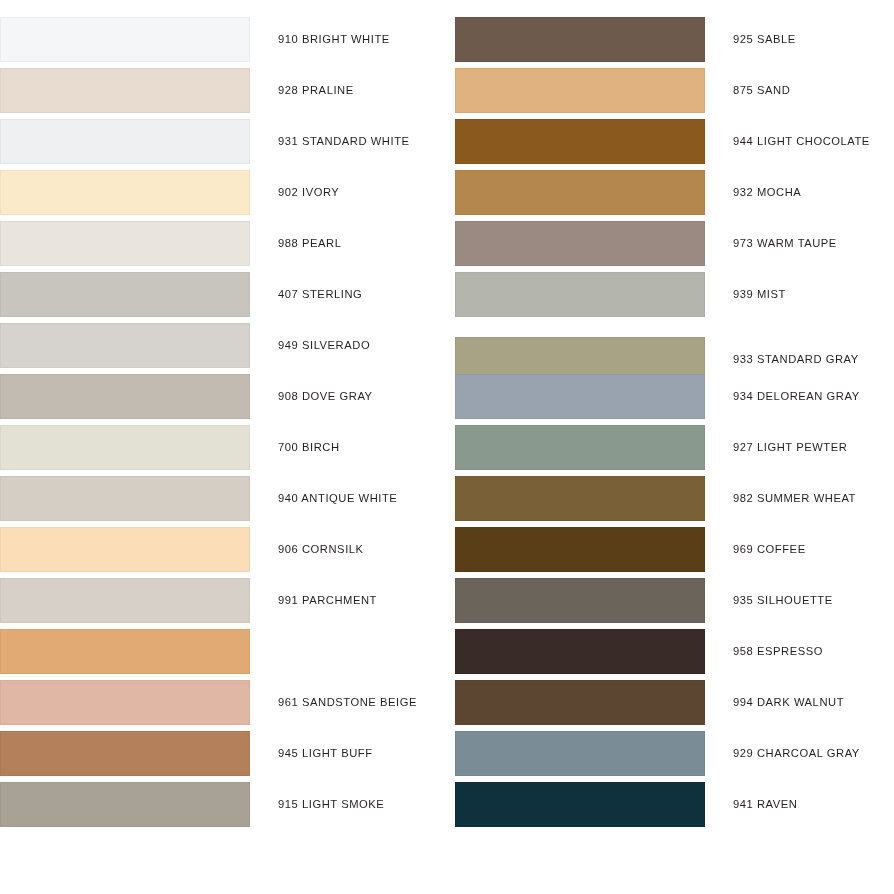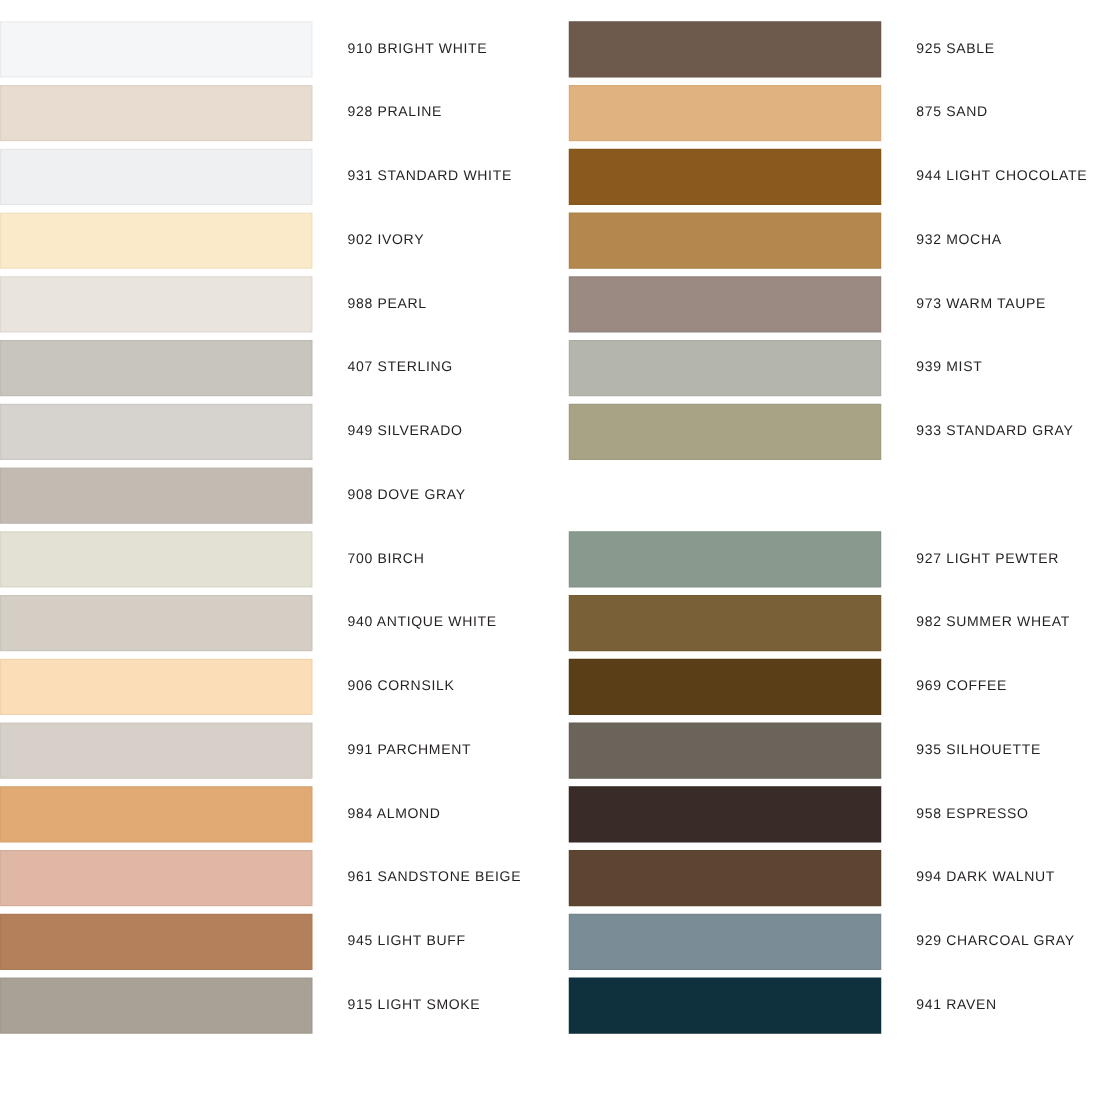--- a/index.html
+++ b/index.html
@@ -119,21 +119,20 @@
       <div class="color-row" style="top: 527px; padding-left: 19px;">
         <div class="swatch" title="906 CORNSILK" style="background: rgb(251, 221, 184);"></div>
         <div class="swatch-label">906 CORNSILK</div>
       </div>
       <div class="color-row" style="top: 578px;">
         <div class="swatch" title="991 PARCHMENT" style="background: rgb(214, 208, 200);"></div>
         <div class="swatch-label">991 PARCHMENT</div>
       </div>
       <div class="color-row" style="top: 629px;">
         <div class="swatch" title="984 ALMOND" style="background: rgb(225, 170, 117);"></div>
-        <div class="swatch-label">984 ALMOND</div>
       </div>
       <div class="color-row" style="top: 680px;">
         <div class="swatch" title="961 SANDSTONE BEIGE" style="background: rgb(224, 182, 165);"></div>
         <div class="swatch-label">961 SANDSTONE BEIGE</div>
       </div>
       <div class="color-row" style="top: 731px;">
         <div class="swatch" title="945 LIGHT BUFF" style="background: rgb(180, 128, 91);"></div>
         <div class="swatch-label">945 LIGHT BUFF</div>
       </div>
       <div class="color-row" style="top: 782px;">
@@ -160,23 +159,27 @@
         <div class="swatch-label">932 MOCHA</div>
       </div>
       <div class="color-row" style="top: 221px;">
         <div class="swatch" title="973 WARM TAUPE" style="background: rgb(155, 138, 130);"></div>
         <div class="swatch-label">973 WARM TAUPE</div>
       </div>
       <div class="color-row" style="top: 272px;">
         <div class="swatch" title="939 MIST" style="background: rgb(180, 181, 173);"></div>
         <div class="swatch-label">939 MIST</div>
       </div>
-      <div class="color-row" style="top: 323px;">
+      <div class="color-row" style="top: 337px;">
         <div class="swatch" title="933 STANDARD GRAY" style="background: rgb(167, 163, 132);"></div>
         <div class="swatch-label">933 STANDARD GRAY</div>
+      </div>
+      <div class="color-row" style="top: 374px;">
+        <div class="swatch" title="934 DELOREAN GRAY" style="background: rgb(153, 162, 175);"></div>
+        <div class="swatch-label">934 DELOREAN GRAY</div>
       </div>
       <div class="color-row" style="top: 425px; text-align: center;">
         <div class="swatch" title="927 LIGHT PEWTER" style="background: rgb(137, 153, 142);"></div>
         <div class="swatch-label">927 LIGHT PEWTER</div>
       </div>
       <div class="color-row" style="top: 476px;">
         <div class="swatch" title="982 SUMMER WHEAT" style="background: rgb(121, 96, 54);"></div>
         <div class="swatch-label">982 SUMMER WHEAT</div>
       </div>
       <div class="color-row" style="top: 527px;">

